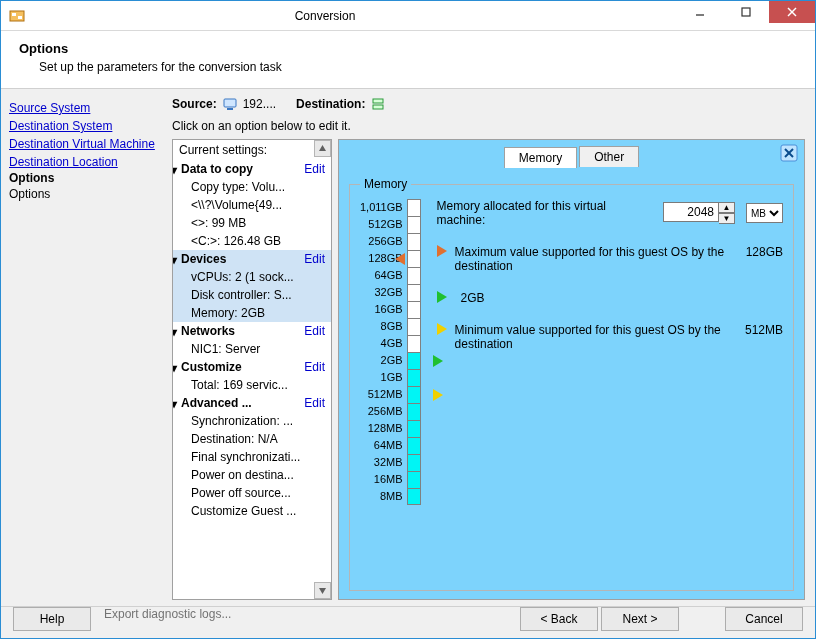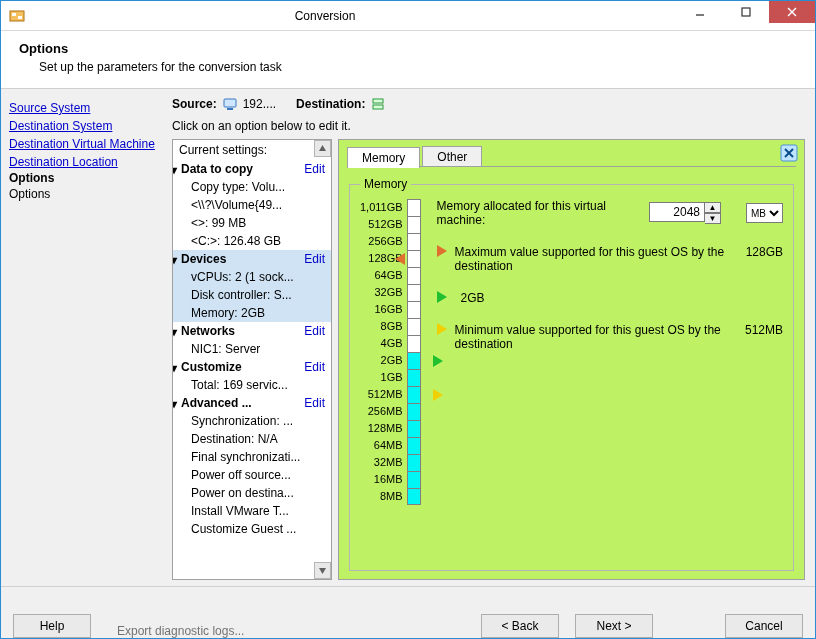--- a/index.html
+++ b/index.html
@@ -34,54 +34,54 @@
   .tree-head{ padding:3px 6px; background:#fff; border-bottom:none;}
   .tree-items{ overflow:hidden; }
   .ti{ padding:2px 6px 2px 18px; white-space:nowrap; overflow:hidden; text-overflow:ellipsis; position:relative; }
   .ti.group{ padding-left:8px; font-weight:bold; display:flex; justify-content:space-between; align-items:center;}
   .ti.group .arrow{ position:absolute; left:-2px; top:3px;}
   .ti.group .edit{ font-weight:normal; color:#0000cc; }
   .ti.sel{ background:#cfe3f5;}
   .tree .sb-up, .tree .sb-dn{ position:absolute; right:0; width:17px; height:17px; background:#e8e8e8; border:1px solid #b5b5b5; display:flex; align-items:center; justify-content:center;}
   .tree .sb-up{ top:0;} .tree .sb-dn{ bottom:0;}
   
-  .detail{ flex:1; border:1px solid #a0a0a0; background:#bef264; padding:6px 8px 8px 8px; position:relative; display:flex; flex-direction:column;}
+  .detail{ flex:1; border:1px solid #a0a0a0; background:#7dd3fc; padding:6px 8px 8px 8px; position:relative; display:flex; flex-direction:column;align-items:center;}
   .tabs{ display:flex; align-items:flex-end; gap:2px; }
   .tab{ border:1px solid #a0a0a0; border-bottom:none; padding:3px 14px; background:#f0f0f0; font-size:12px;}
   .tab.active{ background:#fff; position:relative; top:1px;}
   .tabbar-line{ border-top:1px solid #a0a0a0; margin-top:-1px;}
   .close-x{ position:absolute; right:6px; top:4px; width:18px; height:18px; }
   .fieldset{ border:1px solid #b5b5b5; margin-top:10px; flex:1; padding:8px 10px 10px 10px; position:relative; display:flex; gap:16px;}
   .fieldset > legend{ font-size:12px; padding:0 4px;}
   
   .gauge{ display:flex; align-items:flex-start; gap:4px; position:relative;}
   .glabels{ text-align:right; font-size:11px; line-height:17px;}
   .gbar{ width:14px; display:flex; flex-direction:column;}
   .gcell{ height:17px; border:1px solid #808080; border-bottom:none; background:#fff;}
   .gcell:last-child{ border-bottom:1px solid #808080;}
   .gcell.fill{ background:#00f5f5;}
   
   .info{ flex:1; display:flex; flex-direction:column; }
-  .alloc-row{ display:flex; align-items:center; gap:22px;}
+  .alloc-row{ display:flex; align-items:center; gap:8px;}
   .alloc-row .lbl{ flex:1;}
   .spinner{ display:flex;}
   .spinner input{ width:56px; height:20px; border:1px solid #7a7a7a; padding:0 4px; font-size:12px; text-align:right;}
   .spinbtns{ width:16px; display:flex; flex-direction:column;}
   .spinbtns div{ flex:1; border:1px solid #7a7a7a; border-left:none; background:#efefef; font-size:8px; display:flex;align-items:center;justify-content:center;}
   select.unit{ height:20px; border:1px solid #7a7a7a; font-size:10px; margin-left:3px; background:#fff;}
   .legend-row{ display:flex; align-items:flex-start; gap:8px; margin-top:18px;}
   .legend-row .txt{ flex:1;}
   .legend-row .val{ white-space:nowrap; margin-left:6px;}
   .tri{ display:inline-block; width:0;height:0; border-top:6px solid transparent; border-bottom:6px solid transparent;}
   .tri.orange{ border-left:10px solid #e07030;}
   .tri.green{ border-left:10px solid #20c030;}
   .tri.yellow{ border-left:10px solid #f0d000;}
   .ltri{ display:inline-block; width:0;height:0; border-top:6px solid transparent; border-bottom:6px solid transparent; border-right:10px solid;}
   
-  .footer{ height:52px; border-top:1px solid #d0d0d0; background:#f0f0f0; display:flex; align-items:flex-end; padding:0 12px; gap:16px;}
+  .footer{ height:32px; border-top:1px solid #d0d0d0; background:#f0f0f0; display:flex; align-items:flex-start; padding:0 12px; gap:3px;}
   .footer .spacer{ flex:1;}
   button.btn{ min-width:78px; height:24px; background:#eaeaea; border:1px solid #adadad; font-size:12px; padding:0 12px; font-family:inherit;}
   .footer .flink{ color:#737373; text-decoration:none; margin-left:10px; cursor:pointer;}
 </style>
 </head>
 <body>
 
 <div class="window">
 
   <div class="titlebar">
@@ -186,23 +186,22 @@
               </div>
               <div class="ti">Total: 169 servic...</div>
               <div class="ti group">
                 <span class="arrow">▾</span>
                 <span style="flex:1; overflow:hidden;text-overflow:ellipsis;">Advanced ...</span>
                 <span class="edit">Edit</span>
               </div>
               <div class="ti">Synchronization: ...</div>
               <div class="ti">Destination: N/A</div>
               <div class="ti">Final synchronizati...</div>
+              <div class="ti">Power on destina...</div>
               <div class="ti">Power off source...</div>
-              <div class="ti">Power on destina...</div>
-              <div class="ti">Install VMware T...</div>
               <div class="ti">Customize Guest ...</div>
             </div>
           <div class="sb-dn">
               <svg width="9" height="9">
                 <polygon points="1,2 8,2 4.5,8" fill="#606060"></polygon>
               </svg>
             </div>
         </div>
 
         <div class="detail">

